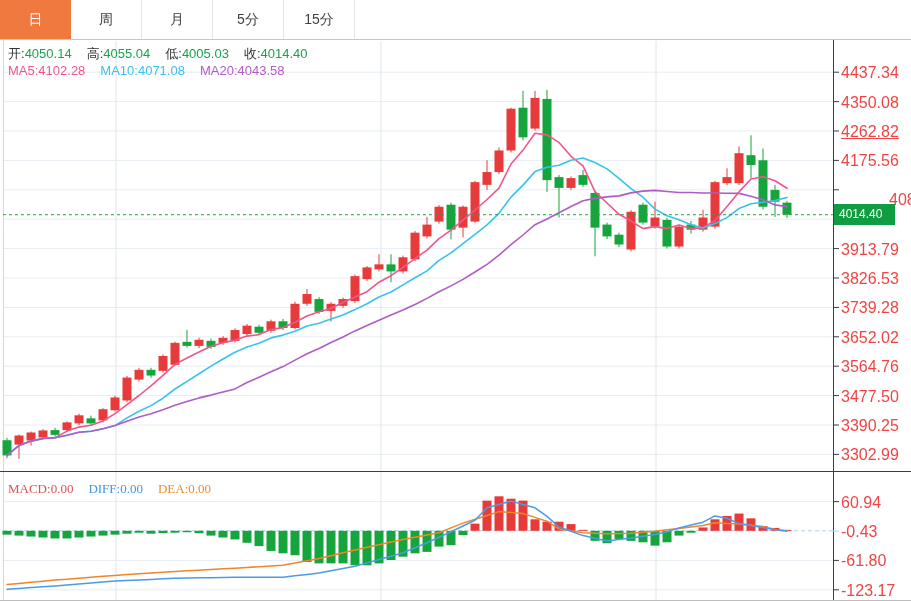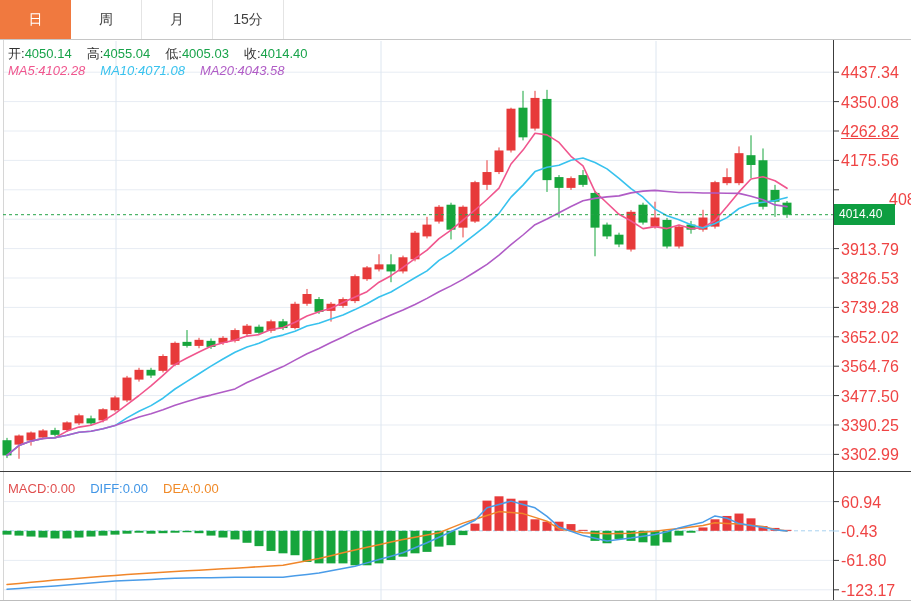--- a/index.html
+++ b/index.html
@@ -31,20 +31,21 @@
 </style>
 </head>
 <body>
 
 <div class="app">
 
   <div class="tabbar" id="tabbar">
       <div class="tab active">日</div>
       <div class="tab">周</div>
       <div class="tab">月</div>
+      <div class="tab">5分</div>
       <div class="tab">15分</div>
     </div>
 
   <svg id="plot" width="911" height="601">
       <line x1="3" y1="72.2" x2="833" y2="72.2" stroke="#e7ecf3" stroke-width="1"></line>
       <line x1="3" y1="101.60000000000008" x2="833" y2="101.60000000000008" stroke="#e7ecf3" stroke-width="1"></line>
       <line x1="3" y1="131.00000000000014" x2="833" y2="131.00000000000014" stroke="#e7ecf3" stroke-width="1"></line>
       <line x1="3" y1="160.39999999999992" x2="833" y2="160.39999999999992" stroke="#e7ecf3" stroke-width="1"></line>
       <line x1="3" y1="189.79663075865238" x2="833" y2="189.79663075865238" stroke="#e7ecf3" stroke-width="1"></line>
       <line x1="3" y1="248.59663075865234" x2="833" y2="248.59663075865234" stroke="#e7ecf3" stroke-width="1"></line>
@@ -291,25 +292,25 @@
       <line x1="833" y1="501.60599641518655" x2="839" y2="501.60599641518655" stroke="#3c3c3c" stroke-width="1"></line>
       <line x1="833" y1="531.0059964151865" x2="839" y2="531.0059964151865" stroke="#a8d2f0" stroke-width="1"></line>
       <line x1="833" y1="560.4059964151866" x2="839" y2="560.4059964151866" stroke="#3c3c3c" stroke-width="1"></line>
       <line x1="833" y1="589.8059964151865" x2="839" y2="589.8059964151865" stroke="#3c3c3c" stroke-width="1"></line>
     </svg>
 
   <div class="legend" style="left:8px;top:45px;">
     <span class="lbl">开:</span><span class="v-green grp">4050.14</span><span class="lbl">高:</span><span class="v-green grp">4055.04</span><span class="lbl">低:</span><span class="v-green grp">4005.03</span><span class="lbl">收:</span><span class="v-green">4014.40</span>
   </div>
 
-  <div class="legend" style="left:8px;top:63px;font-style:italic;">
+  <div class="legend" style="left:8px;top:63px;">
     <span class="c-ma5">MA5:</span><span class="c-ma5 grp">4102.28</span><span class="c-ma10">MA10:</span><span class="c-ma10 grp">4071.08</span><span class="c-ma20">MA20:</span><span class="c-ma20">4043.58</span>
   </div>
 
-  <div class="legend" style="left:8px;top:481px;">
+  <div class="legend" style="left:8px;top:481px;font-family:Liberation Serif, serif;">
     <span class="c-macd">MACD:</span><span class="c-macd grp">0.00</span><span class="c-diff">DIFF:</span><span class="c-diff grp">0.00</span><span class="c-dea">DEA:</span><span class="c-dea">0.00</span>
   </div>
 
   <div class="price-tag" id="priceTag" style="top: 204.199px;">4014.40</div>
 
   <div id="axisLabels">
       <div class="axis-label" style="top: 64.2px;">4437.34</div>
       <div class="axis-label" style="top: 93.6px;">4350.08</div>
       <div class="axis-label" style="top: 123px; text-decoration: underline;">4262.82</div>
       <div class="axis-label" style="top: 152.4px;">4175.56</div>

